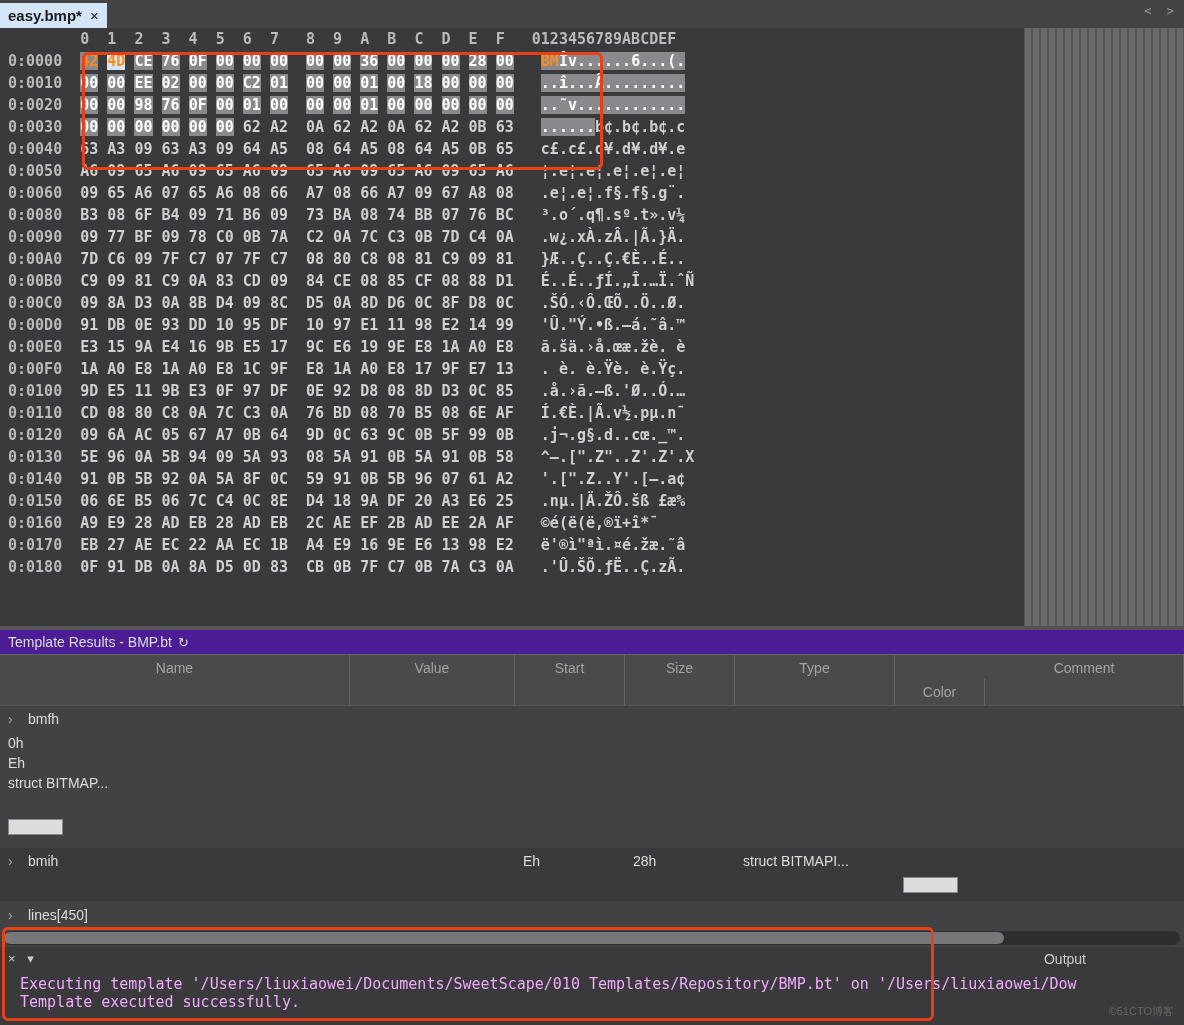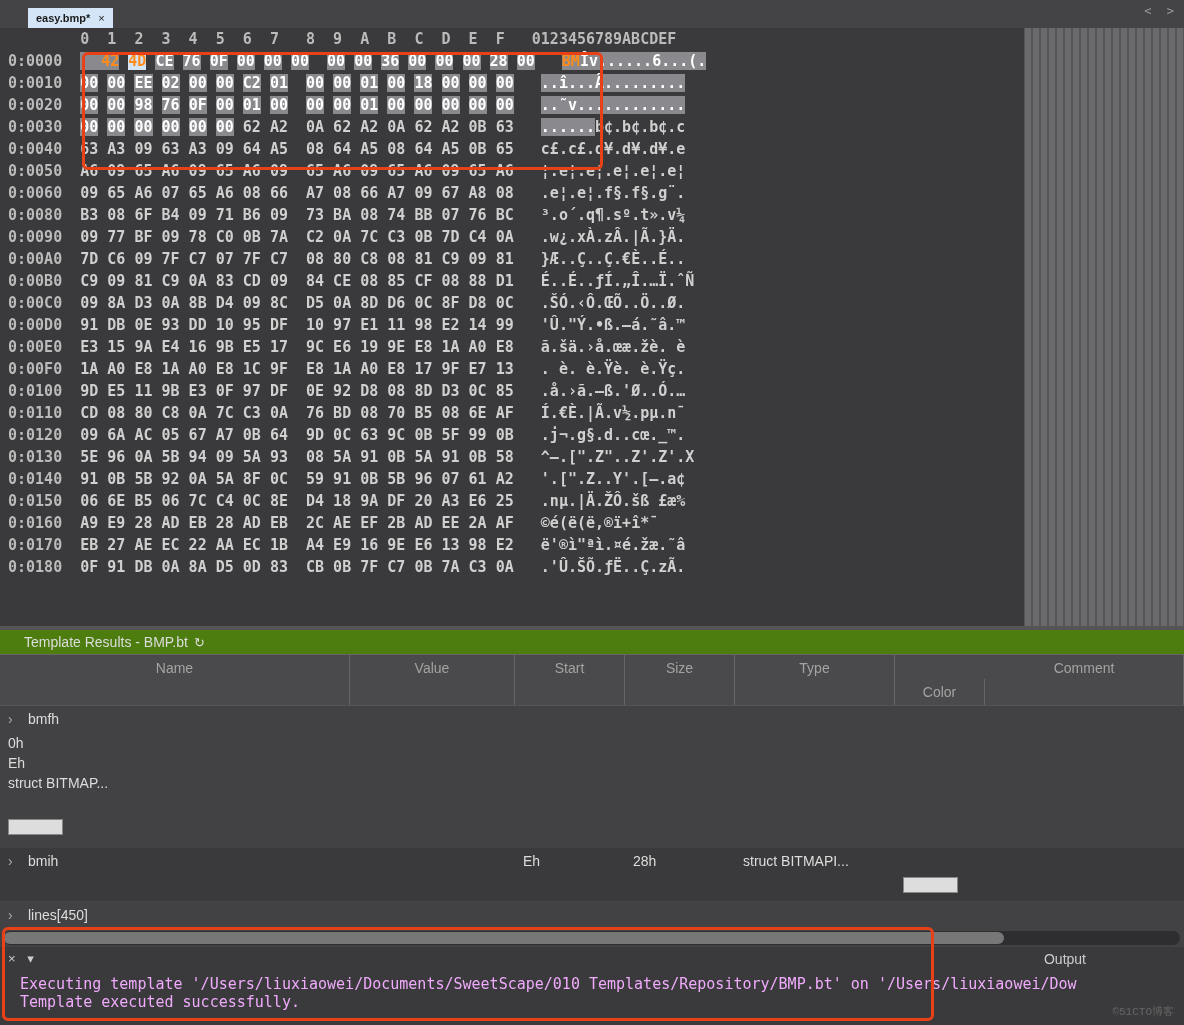--- a/index.html
+++ b/index.html
@@ -1,34 +1,34 @@
 <!DOCTYPE html>
 <html><head>
 <meta charset="utf-8">
 <style>
 * { margin: 0; padding: 0; box-sizing: border-box; }
 body { background: #3a3a3c; color: #c8c8c8; font-family: Menlo, Consolas, monospace; font-size: 14px; width: 1184px; height: 1025px; overflow: hidden; display: flex; flex-direction: column; }
 .tab-bar { background: #444446; height: 28px; display: flex; align-items: flex-end; position: relative; }
-.tab { background: #d4e5f7; color: #1a1a1a; padding: 4px 8px; font-family: Verdana, sans-serif; font-size: 11px; font-weight: bold; display: flex; align-items: center; gap: 8px; margin-left: 28px; }
+.tab { background: #d4e5f7; color: #1a1a1a; padding: 4px 8px; font-family: Verdana, sans-serif; font-size: 15px; font-weight: bold; display: flex; align-items: center; gap: 8px; }
 .tab .close-x { font-weight: normal; cursor: pointer; }
 .tab-bar .nav-arrows { position: absolute; right: 6px; top: 4px; color: #999; font-size: 12px; letter-spacing: 4px; }
 .hex-area { flex: 1; display: flex; background: #3a3a3c; position: relative; overflow: hidden; min-height: 0; gap: 47px; }
 .hex-main { flex: 1; overflow: hidden; position: relative; }
 .hex-header { padding: 2px 0 2px 8px; font-family: Menlo, monospace; font-size: 15px; color: #bbb; white-space: pre; font-weight: bold; }
 .hex-rows { padding-left: 8px; }
 .hex-row { font-family: Menlo, monospace; font-size: 15px; line-height: 22px; white-space: pre; color: #d0d0d0; font-weight: bold; }
 .hex-row .offset { color: #bbb; }
 .hex-row .sel { background: #8a8a8e; color: #fff; }
-.hex-row .first { color: #ff8c1a; background: #8a8a8e; padding-left: 21px; }
+.hex-row .first { color: #ff8c1a; background: #8a8a8e; }
 .hex-row .cursor { color: #ff8c1a; background: #d4e5f7; }
 .hex-row .ascii-bm { color: #ff8c1a; background: #8a8a8e; }
 .red-box-top { position: absolute; border: 3px solid #e84118; border-radius: 6px; pointer-events: none; left: 82px; top: 24px; width: 521px; height: 118px; z-index: 5; }
 .minimap { width: 160px; background: #2e2e30; border-left: 1px solid #555; background-image: repeating-linear-gradient(90deg, #6a6a6d 0 6px, #555 6px 8px); }
 .splitter { height: 4px; background: #555; cursor: row-resize; }
-.template-title { background: #4d7c0f; padding: 4px 24px; font-family: Verdana, sans-serif; font-size: 14px; color: #ddd; display: flex; align-items: flex-end; gap: 6px; }
+.template-title { background: #4c1d95; padding: 4px 8px; font-family: Verdana, sans-serif; font-size: 14px; color: #ddd; display: flex; align-items: flex-end; gap: 6px; }
 .template-title .refresh { font-size: 13px; }
 .table { background: #3a3a3c; font-family: Verdana, sans-serif; font-size: 14px; }
 .table-header { display: flex; background: #4a4a4c; border-top: 1px solid #666; border-bottom: 1px solid #555; }
 .table-header .th { padding: 5px 8px; border-right: 1px solid #666; color: #a3a3a3; text-align: center; }
 .table-row { display: flex; border-bottom: 1px solid #444; padding: 3px 0; }
 .table-row.alt { background: #424244; flex-direction: column; }
 .table-row .td { padding: 2px 8px; color: #ddd; overflow: hidden; white-space: nowrap; text-overflow: ellipsis; }
 .col-name { width: 350px; }
 .col-value { width: 165px; }
 .col-start { width: 110px; }
@@ -40,21 +40,21 @@
 .color-swatch { width: 55px; height: 16px; background: #ddd; border: 1px solid #888; display: inline-block; }
 .table-body { height: 225px; }
 .scrollbar-h { height: 14px; background: #2e2e30; position: relative; margin: 0 4px 2px 4px; border-radius: 7px; }
 .scrollbar-h .thumb { position: absolute; left: 0; top: 1px; height: 12px; width: 85%; background: #777; border-radius: 6px; }
 .output-area { background: #3a3a3c; position: relative; }
 .output-header { display: flex; padding: 4px 8px; font-family: Verdana, sans-serif; font-size: 14px; color: #ccc; }
 .output-header .controls { font-size: 13px; letter-spacing: 4px; }
 .output-header .title { margin-left: auto; margin-right: 90px; }
 .output-text { padding: 4px 8px 14px 8px; font-family: Menlo, monospace; font-size: 15px; color: #f0abfc; white-space: pre; margin-left: 12px; }
 .red-box-bottom { position: absolute; border: 3px solid #e84118; border-radius: 6px; pointer-events: none; left: 2px; top: -20px; right: 250px; bottom: 4px; z-index: 5; }
-.watermark { position: absolute; right: 10px; bottom: 6px; font-size: 11px; color: #666; font-family: Liberation Mono, monospace; }
+.watermark { position: absolute; right: 10px; bottom: 6px; font-size: 11px; color: #666; font-family: Liberation Sans, sans-serif; }
 </style>
 </head>
 <body>
 
 <div class="tab-bar">
   <div class="tab">
     <span>easy.bmp*</span>
     <span class="close-x">×</span>
   </div>
   <div class="nav-arrows">&lt;  &gt;</div>

